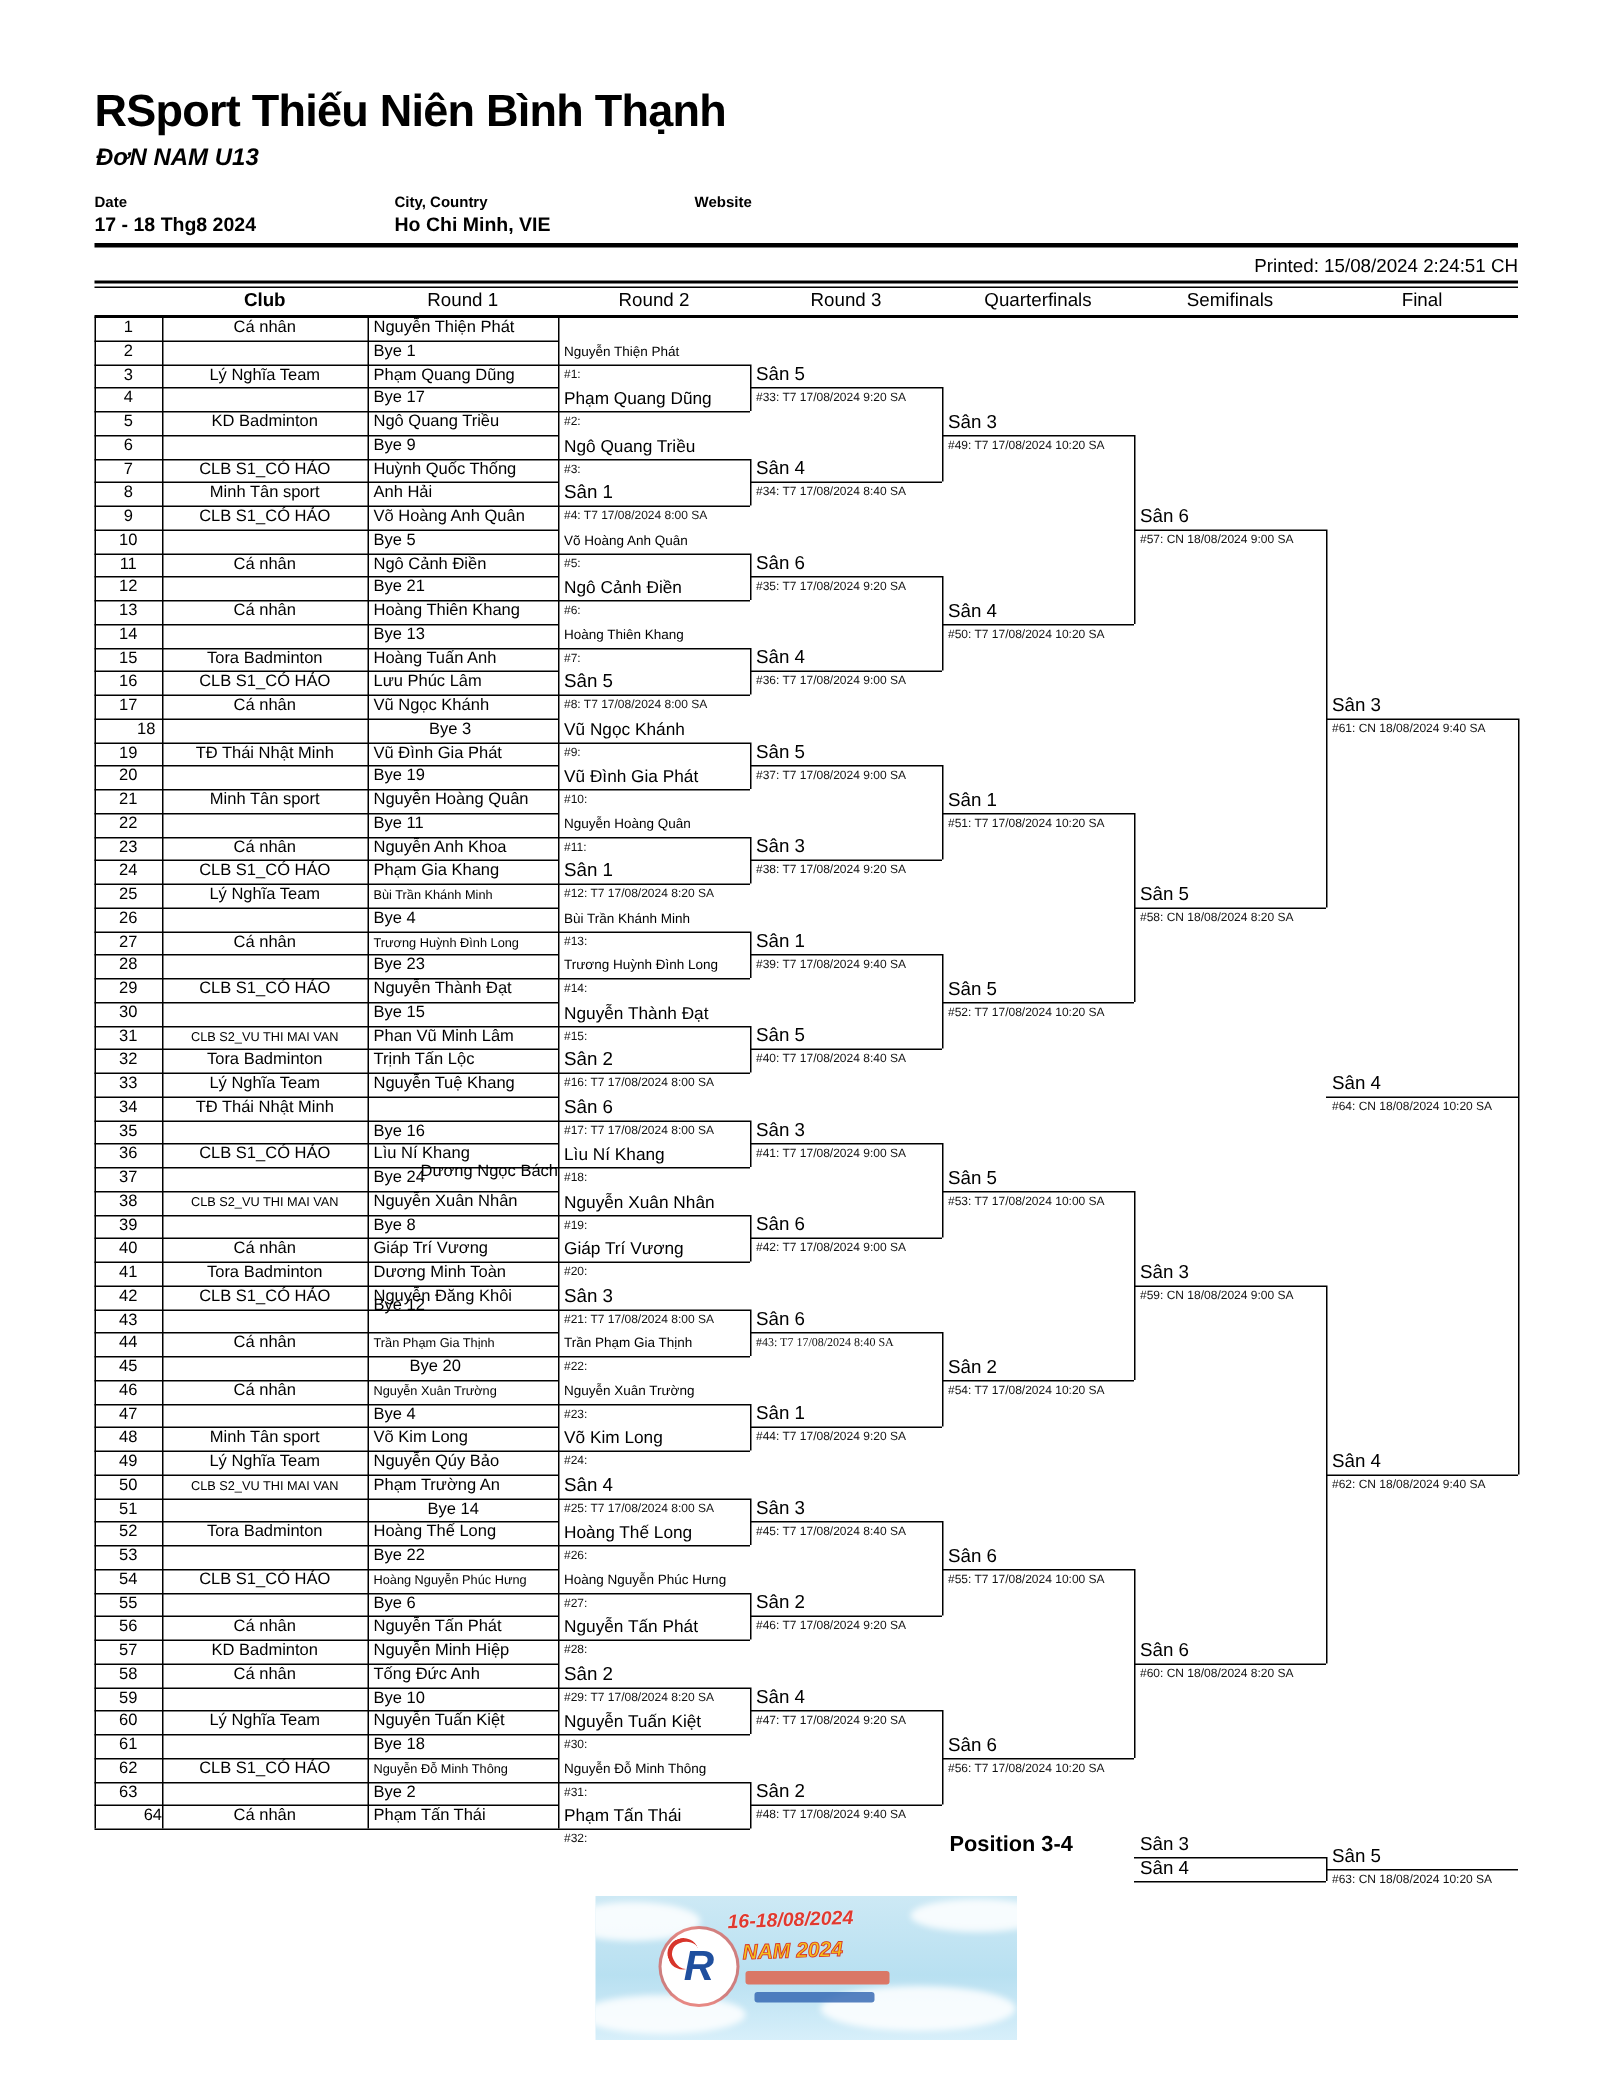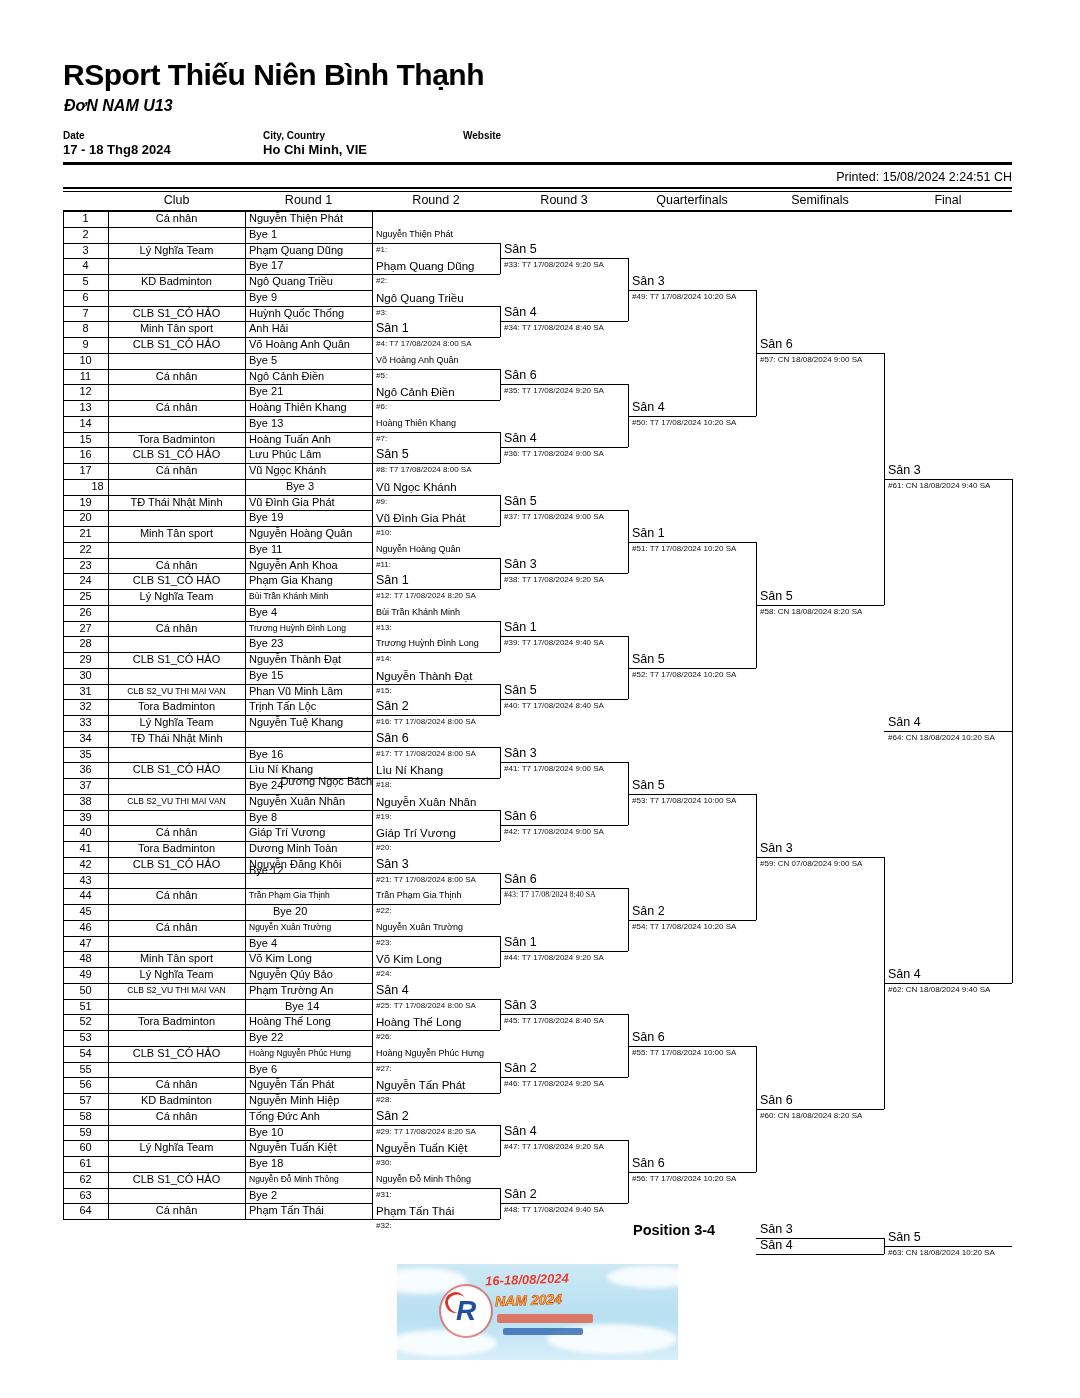--- a/index.html
+++ b/index.html
@@ -49,21 +49,21 @@
 <div class="abs val" style="left:263px;top:142px;">Ho Chi Minh, VIE</div>
 <div class="abs lab" style="left:463px;top:130px;">Website</div>
 
 <div class="abs hline thick" style="left:63px;top:162px;width:949px;"></div>
 <div class="abs" id="printed">Printed: 15/08/2024 2:24:51 CH</div>
 <div class="abs hline med" style="left:63px;top:187px;width:949px;"></div>
 <div class="abs hline" style="left:63px;top:191px;width:949px;"></div>
 <div class="abs hline med" style="left:63px;top:210px;width:949px;"></div>
 
 <div id="sheet">
-    <div class="abs colhead" style="left: 116.5px; width: 120px;">Club</div>
+    <div class="abs colhead" style="left: 116.5px; width: 120px; font-weight: bold;">Club</div>
     <div class="abs colhead" style="left: 248.5px; width: 120px;">Round 1</div>
     <div class="abs colhead" style="left: 376px; width: 120px;">Round 2</div>
     <div class="abs colhead" style="left: 504px; width: 120px;">Round 3</div>
     <div class="abs colhead" style="left: 632px; width: 120px;">Quarterfinals</div>
     <div class="abs colhead" style="left: 760px; width: 120px;">Semifinals</div>
     <div class="abs colhead" style="left: 888px; width: 120px;">Final</div>
     <div class="abs hline" style="left: 63px; top: 226.75px; width: 309px;"></div>
     <div class="abs hline" style="left: 63px; top: 242.5px; width: 309px;"></div>
     <div class="abs hline" style="left: 63px; top: 258.25px; width: 309px;"></div>
     <div class="abs hline" style="left: 63px; top: 274px; width: 309px;"></div>
@@ -289,21 +289,21 @@
     <div class="abs cell center" style="left: 63px; top: 1140.25px; width: 45px; height: 15.75px;">60</div>
     <div class="abs cell center" style="left: 108px; top: 1140.25px; width: 137px; height: 15.75px;">Lý Nghĩa Team</div>
     <div class="abs cell" style="left: 249px; top: 1140.25px; width: 123px; height: 15.75px;">Nguyễn Tuấn Kiệt</div>
     <div class="abs cell center" style="left: 63px; top: 1156px; width: 45px; height: 15.75px;">61</div>
     <div class="abs cell" style="left: 249px; top: 1156px; width: 123px; height: 15.75px;">Bye 18</div>
     <div class="abs cell center" style="left: 63px; top: 1171.75px; width: 45px; height: 15.75px;">62</div>
     <div class="abs cell center" style="left: 108px; top: 1171.75px; width: 137px; height: 15.75px;">CLB S1_CÓ HẢO</div>
     <div class="abs cell small" style="left: 249px; top: 1171.75px; width: 123px; height: 15.75px;">Nguyễn Đỗ Minh Thông</div>
     <div class="abs cell center" style="left: 63px; top: 1187.5px; width: 45px; height: 15.75px;">63</div>
     <div class="abs cell" style="left: 249px; top: 1187.5px; width: 123px; height: 15.75px;">Bye 2</div>
-    <div class="abs cell center" style="left: 63px; top: 1203.25px; width: 45px; height: 15.75px;">64</div>
+    <div class="abs cell center" style="left: 63px; top: 1203.25px; width: 45px; height: 15.75px; text-align: right;">64</div>
     <div class="abs cell center" style="left: 108px; top: 1203.25px; width: 137px; height: 15.75px;">Cá nhân</div>
     <div class="abs cell" style="left: 249px; top: 1203.25px; width: 123px; height: 15.75px;">Phạm Tấn Thái</div>
     <div class="abs hline" style="left: 372px; top: 242.5px; width: 128px;"></div>
     <div class="abs slotname small" style="left: 376px; top: 228.5px; width: 122px; height: 14px;">Nguyễn Thiện Phát</div>
     <div class="abs slotsub" style="left: 376px; top: 244.5px; width: 122px;">#1:</div>
     <div class="abs hline" style="left: 372px; top: 274px; width: 128px;"></div>
     <div class="abs slotname" style="left: 376px; top: 260px; width: 122px; height: 14px;">Phạm Quang Dũng</div>
     <div class="abs slotsub" style="left: 376px; top: 276px; width: 122px;">#2:</div>
     <div class="abs hline" style="left: 372px; top: 305.5px; width: 128px;"></div>
     <div class="abs slotname" style="left: 376px; top: 291.5px; width: 122px; height: 14px;">Ngô Quang Triều</div>
@@ -496,21 +496,21 @@
     <div class="abs vline" style="left: 756px; top: 793.75px; height: 126px;"></div>
     <div class="abs vline" style="left: 756px; top: 1045.75px; height: 126px;"></div>
     <div class="abs hline" style="left: 756px; top: 352.75px; width: 128px;"></div>
     <div class="abs slotname court" style="left: 760px; top: 336.75px; width: 122px; height: 16px;">Sân 6</div>
     <div class="abs slotsub" style="left: 760px; top: 354.75px; width: 122px;">#57: CN 18/08/2024 9:00 SA</div>
     <div class="abs hline" style="left: 756px; top: 604.75px; width: 128px;"></div>
     <div class="abs slotname court" style="left: 760px; top: 588.75px; width: 122px; height: 16px;">Sân 5</div>
     <div class="abs slotsub" style="left: 760px; top: 606.75px; width: 122px;">#58: CN 18/08/2024 8:20 SA</div>
     <div class="abs hline" style="left: 756px; top: 856.75px; width: 128px;"></div>
     <div class="abs slotname court" style="left: 760px; top: 840.75px; width: 122px; height: 16px;">Sân 3</div>
-    <div class="abs slotsub" style="left: 760px; top: 858.75px; width: 122px;">#59: CN 07/08/2024 9:00 SA</div>
+    <div class="abs slotsub" style="left: 760px; top: 858.75px; width: 122px;">#59: CN 18/08/2024 9:00 SA</div>
     <div class="abs hline" style="left: 756px; top: 1108.75px; width: 128px;"></div>
     <div class="abs slotname court" style="left: 760px; top: 1092.75px; width: 122px; height: 16px;">Sân 6</div>
     <div class="abs slotsub" style="left: 760px; top: 1110.75px; width: 122px;">#60: CN 18/08/2024 8:20 SA</div>
     <div class="abs vline" style="left: 884px; top: 352.75px; height: 252px;"></div>
     <div class="abs vline" style="left: 884px; top: 856.75px; height: 252px;"></div>
     <div class="abs hline" style="left: 884px; top: 478.75px; width: 128px;"></div>
     <div class="abs slotname court" style="left: 888px; top: 462.75px; width: 122px; height: 16px;">Sân 3</div>
     <div class="abs slotsub" style="left: 888px; top: 480.75px; width: 122px;">#61: CN 18/08/2024 9:40 SA</div>
     <div class="abs hline" style="left: 884px; top: 982.75px; width: 128px;"></div>
     <div class="abs slotname court" style="left: 888px; top: 966.75px; width: 122px; height: 16px;">Sân 4</div>

